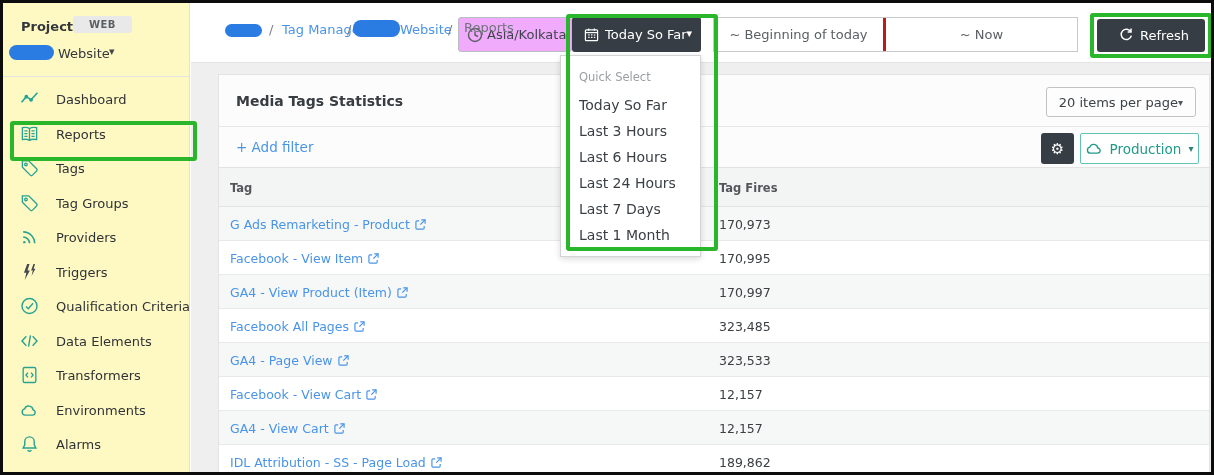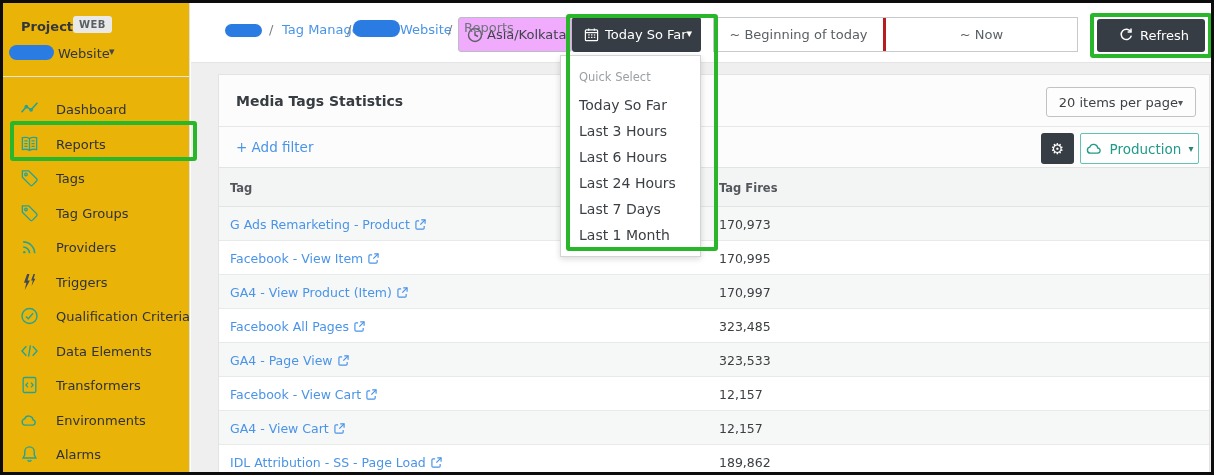--- a/index.html
+++ b/index.html
@@ -1,30 +1,30 @@
 <!DOCTYPE html>
 <html><head>
 <meta charset="utf-8">
 <style>
   * { margin:0; padding:0; box-sizing:border-box; }
   html,body { background:#fff; }
   body { font-family:"DejaVu Sans","Liberation Sans",sans-serif; }
   .frame { position:relative; width:1214px; height:475px; border:3px solid #0c0c0c; background:#fff; overflow:hidden; }
 
   
-  .sidebar { position:absolute; left:0; top:0; width:187px; height:100%; background:#eab308; border-right:1px solid #e0e0e0; }
+  .sidebar { position:absolute; left:0; top:0; width:187px; height:100%; background:#fef9c3; border-right:1px solid #e0e0e0; }
   .proj-header { position:relative; height:74px; border-bottom:1px solid #e4e4e4; }
   .proj-title { position:absolute; left:18px; top:16px; font-size:13px; font-weight:bold; color:#33373b; }
-  .proj-badge { position:absolute; left:70px; top:13px; background:#e9e9e9; color:#5a5f64; font-size:10px; font-weight:bold; padding:3px 6px; border-radius:3px; letter-spacing:.5px; }
+  .proj-badge { position:absolute; left:70px; top:13px; background:#e9e9e9; color:#5a5f64; font-size:10px; font-weight:bold; padding:3px 16px; border-radius:3px; letter-spacing:.5px; }
   .redact { background:#2b7ce2; border-radius:8px; display:inline-block; }
   .proj-site-blob { position:absolute; left:6px; top:42px; width:45px; height:15px; }
   .proj-site { position:absolute; left:55px; top:43px; font-size:13px; color:#33373b; }
   .proj-caret { position:absolute; left:106px; top:42px; font-size:11px; color:#43474b; }
 
-  .nav { position:absolute; left:0; top:89px; width:100%; }
+  .nav { position:absolute; left:0; top:79px; width:100%; }
   .nav-item { position:relative; height:34.5px; cursor:pointer; }
   .nav-item .nico { position:absolute; left:17px; top:50%; transform:translateY(-50%); width:19px; height:19px; }
   .nav-item .nlabel { position:absolute; left:53px; top:50%; transform:translateY(-50%); font-size:13px; color:#2f3337; white-space:nowrap; }
 
   
   .topbar { position:absolute; left:188px; top:0; right:0; height:60px; background:#fff; border-bottom:1px solid #e4e4e4; }
   .crumb { position:absolute; top:19px; font-size:13px; white-space:nowrap; }
   .crumb-link { color:#4a94e8; cursor:pointer; }
   .crumb-sep { color:#7a7f84; }
   .crumb-muted { color:#6f747a; z-index:6; }

